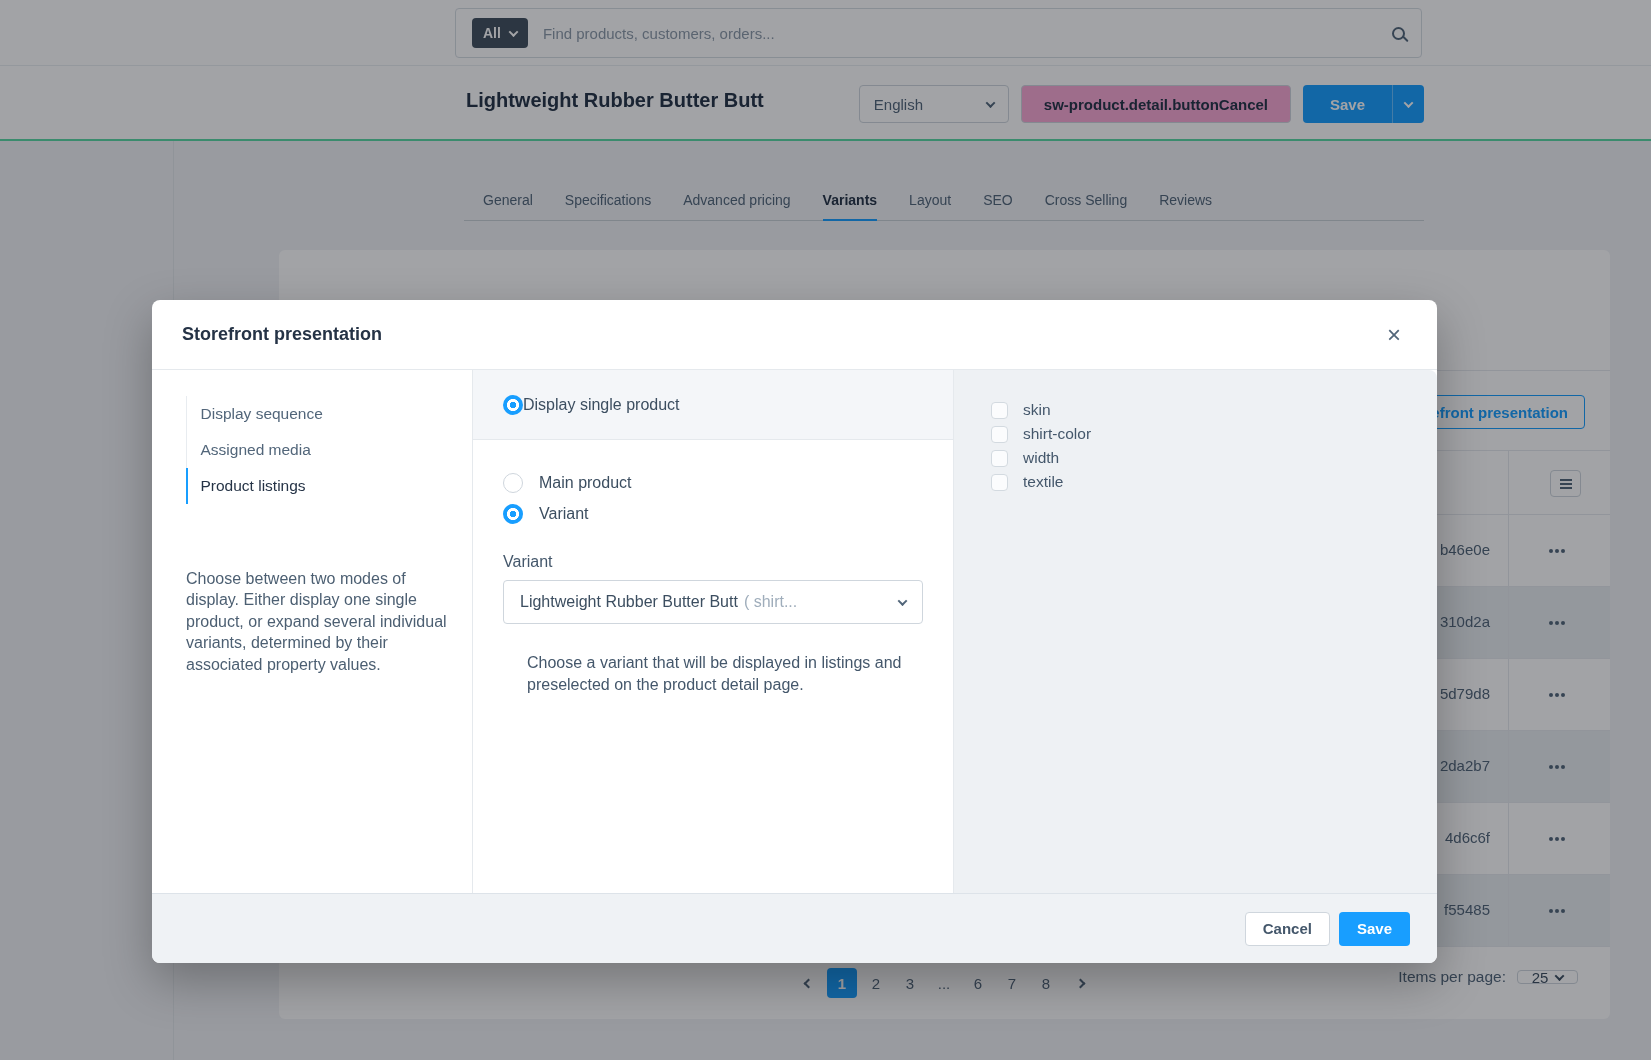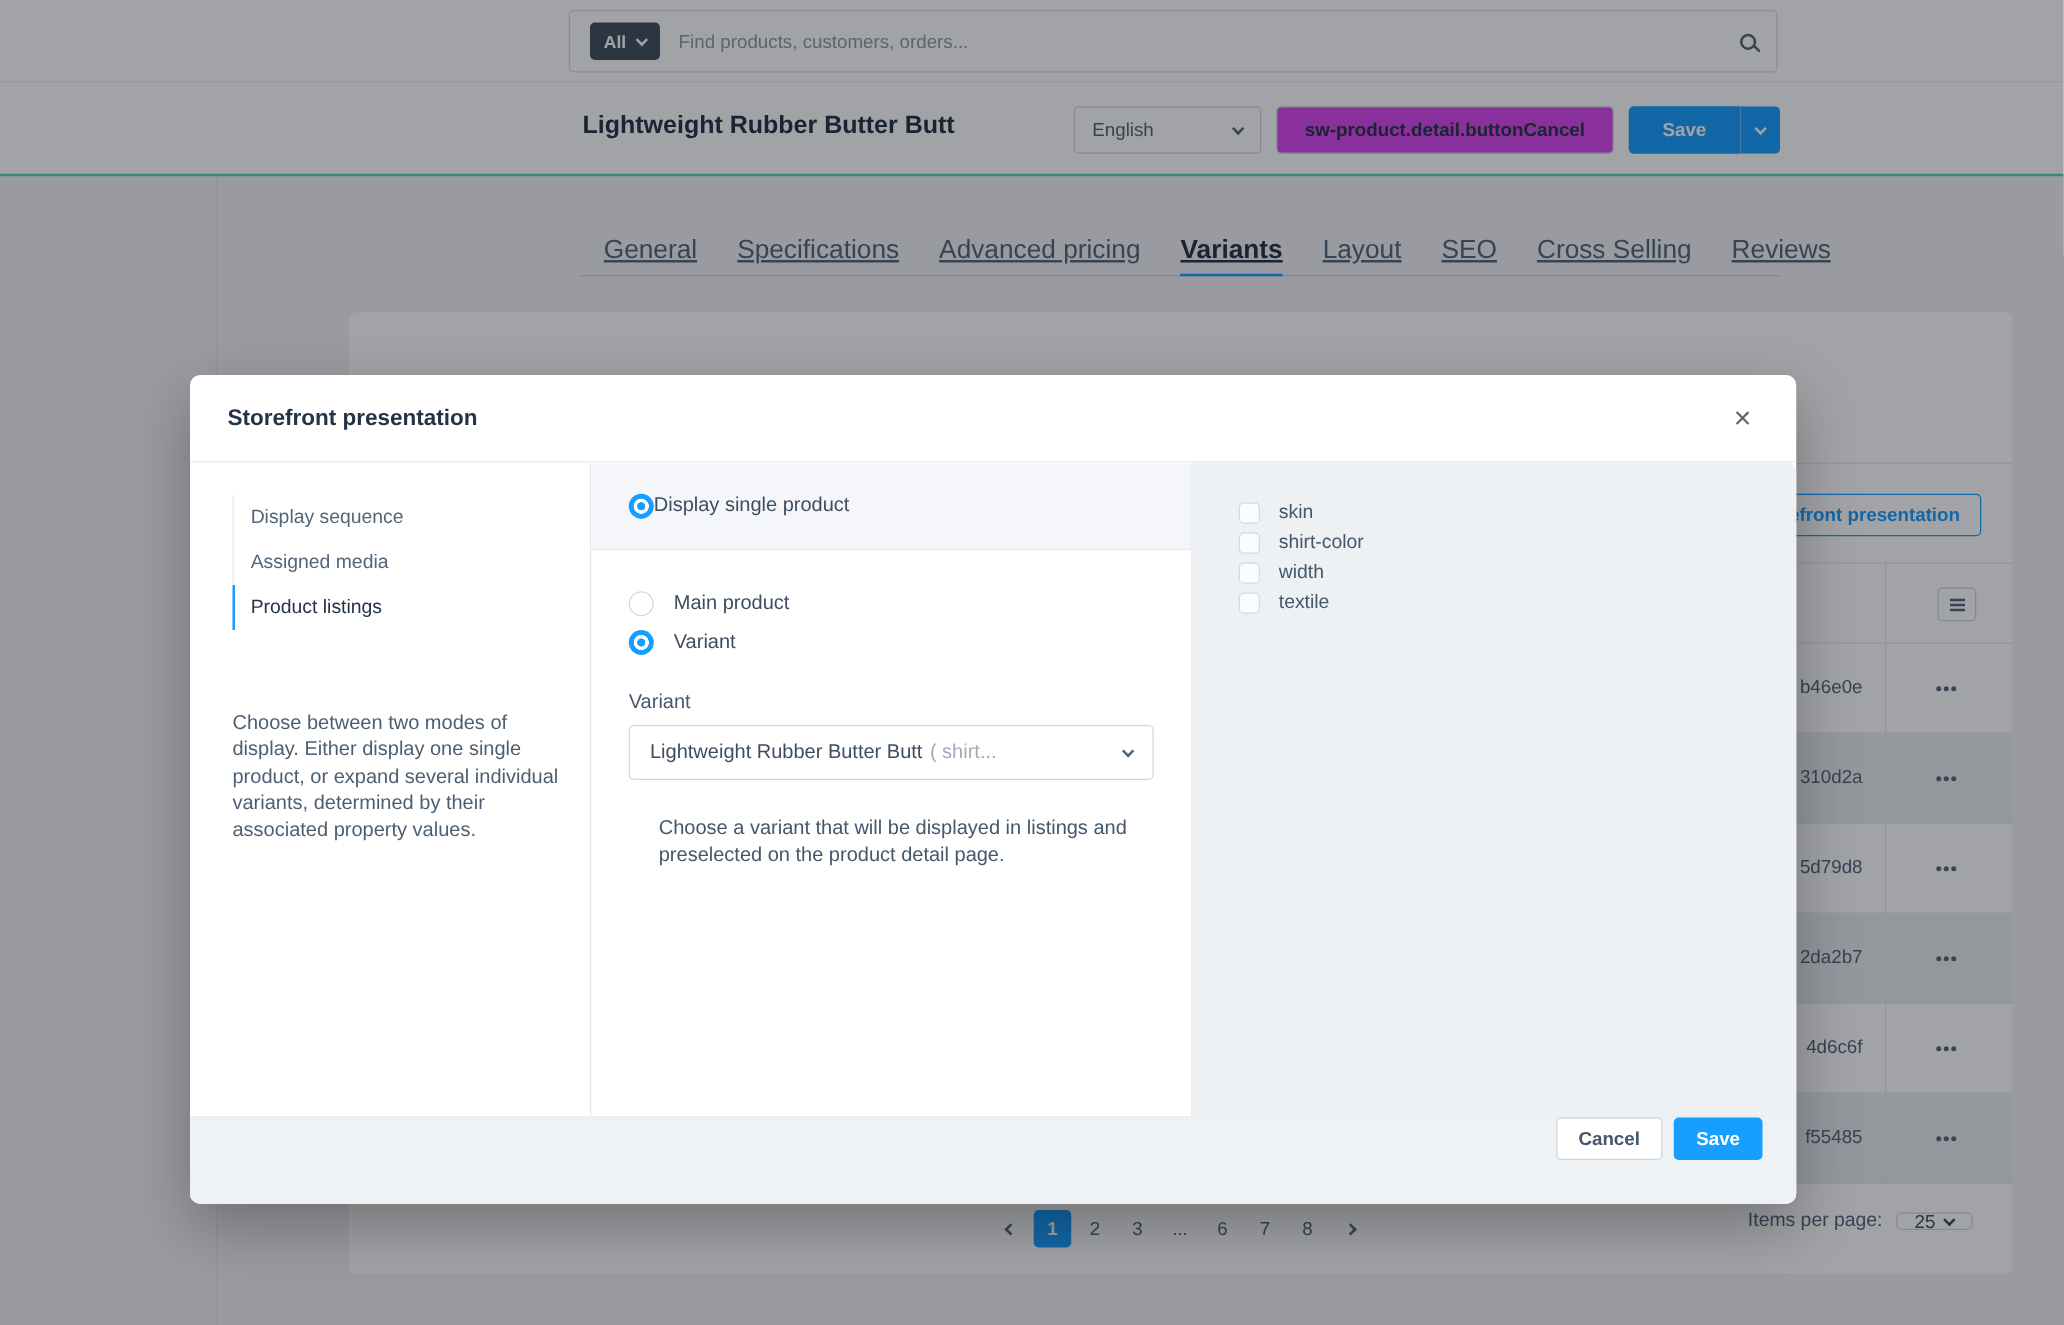--- a/index.html
+++ b/index.html
@@ -25,32 +25,32 @@
   .chev.left  { transform:rotate(135deg); }
   .chev.right { transform:rotate(-45deg); }
 
   
   .smartbar { position:absolute; left:0; top:66px; right:0; height:75px; background:#fff; border-bottom:2px solid #57d9a3; }
   .page-title { position:absolute; left:466px; top:23px; font-size:20px; font-weight:700; color:#253346; }
   .smartbar-right { position:absolute; right:227px; top:19px; display:flex; align-items:center; gap:12px; }
   .lang-select { width:150px; height:38px; background:#fff; border:1px solid #cfd6dd; border-radius:4px;
     display:flex; align-items:center; padding:0 14px; color:#52667a; font-size:15px; }
   .lang-select .chev { margin-left:auto; color:#52667a; }
-  .ghost-btn { height:38px; padding:0 22px; background:#d946ef; border:1px solid #cfd6dd; border-radius:4px;
+  .ghost-btn { height:38px; padding:0 22px; background:#f9a8d4; border:1px solid #cfd6dd; border-radius:4px;
     color:#253346; font-weight:700; font-size:15px; display:flex; align-items:center; }
   .save-split { display:flex; }
   .save-main { height:38px; width:89px; background:#189eff; color:#fff; font-weight:700; font-size:15px;
     border:none; border-radius:4px 0 0 4px; display:flex; align-items:center; justify-content:center; }
   .save-chev { height:38px; width:32px; background:#189eff; border:none; border-left:1px solid rgba(255,255,255,.35);
     border-radius:0 4px 4px 0; color:#fff; display:flex; align-items:center; justify-content:center; }
 
   
   .tabs { position:absolute; left:464px; top:180px; width:960px; height:41px; border-bottom:1px solid #c9d0d6;
     display:flex; align-items:center; gap:32px; padding-left:19px; }
-  .tab { font-size:21px; color:#52667a; position:relative; white-space:nowrap; height:100%; display:flex; align-items:center;text-decoration:underline; }
+  .tab { font-size:14px; color:#52667a; position:relative; white-space:nowrap; height:100%; display:flex; align-items:center; }
   .tab.active { color:#253346; font-weight:700; }
   .tab.active::after { content:''; position:absolute; left:0; right:0; bottom:-1px; height:2px; background:#189eff; }
 
   
   .card { position:absolute; left:279px; top:250px; width:1331px; height:769px; background:#fff; border-radius:6px; }
   .card-divider { position:absolute; left:0; right:0; top:120px; height:1px; background:#e5e9ed; }
   .storefront-btn { position:absolute; top:145px; right:25px; height:34px; padding:0 16px; background:#fff;
     border:1px solid #189eff; border-radius:4px; color:#189eff; font-weight:700; font-size:15px;
     display:flex; align-items:center; white-space:nowrap; }
   .grid-head { position:absolute; left:0; right:0; top:200px; height:65px; border-top:1px solid #e5e9ed; border-bottom:1px solid #e5e9ed; }
@@ -116,21 +116,21 @@
   .helper { margin-top:28px; width:426px; font-size:16px; line-height:1.4; color:#44576b;margin-left:24px; }
 
   .m-right { flex:1; background:#eef1f4; display:flex; flex-direction:column; border-radius:0 8px 0 0; }
   .m-right .m-band { background:#f2f4f7; border-bottom:1px solid #e1e6eb; padding:0 37px; }
   .prop-list { padding:31px 36px 0 37px; display:flex; flex-direction:column; gap:6px; }
   .prop { display:flex; align-items:center; gap:15px; }
   .cbx { width:17px; height:17px; border:1px solid #d3dae0; border-radius:4px; background:#fbfcfd; flex:none; }
   .prop-label { font-size:15.5px; color:#44576b; }
 
   .m-foot { height:70px; flex:none; background:#eff2f5; border-top:1px solid #dde3e9; border-radius:0 0 8px 8px;
-    display:flex; align-items:flex-start; justify-content:flex-end; gap:9px; padding:0 27px; }
+    display:flex; align-items:center; justify-content:flex-end; gap:9px; padding:0 27px; }
   .btn-cancel { height:34px; padding:0 17px; background:#fff; border:1px solid #cfd6dd; border-radius:4px;
     color:#44576b; font-weight:700; font-size:15px; font-family:inherit; }
   .btn-save { height:34px; padding:0 18px; background:#189eff; border:none; border-radius:4px;
     color:#fff; font-weight:700; font-size:15px; font-family:inherit; }
 </style>
 </head>
 <body>
 
 <div class="stage">
 

